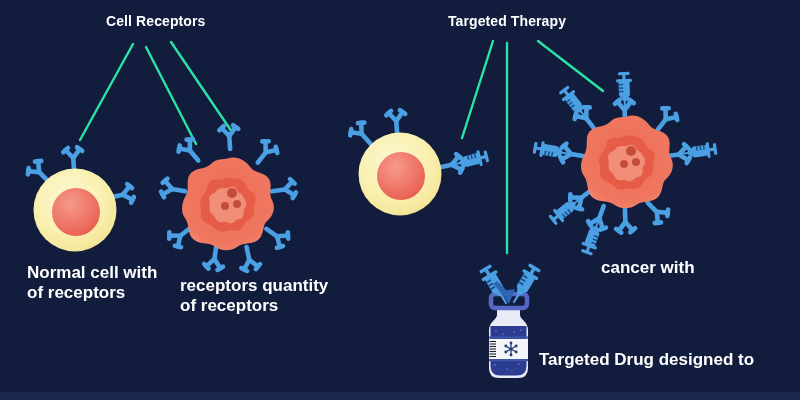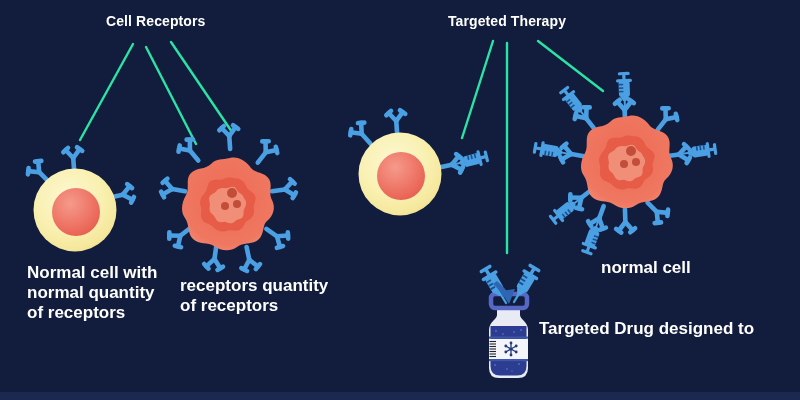--- a/index.html
+++ b/index.html
@@ -17,21 +17,21 @@
   .footer-bar{position:absolute;left:0;bottom:0;width:800px;height:8px;background:var(--footer);}
   .title{
     position:absolute; color:var(--text); font-weight:700; font-size:14px;
     letter-spacing:0.1px; white-space:nowrap;
   }
   .cell-label{
     position:absolute; color:var(--text); font-weight:700; font-size:17px;
     line-height:20px; white-space:nowrap;
   }
   .cell-label span{display:block;}
-  .drug-label{line-height:23px;}
+  .drug-label{line-height:23px;margin-top:31px;}
   .accent-line{stroke:var(--accent);stroke-width:2.4;stroke-linecap:round;fill:none;}
   .rec{stroke:var(--receptor-blue);stroke-width:4.6;stroke-linecap:round;fill:none;}
   .syr-fill{fill:var(--receptor-blue);}
   .syr-needle{stroke:var(--receptor-blue);stroke-width:2;stroke-linecap:round;}
   .syr-mark{stroke:var(--syringe-dark);stroke-width:1.6;}
   .vial-cap{stroke:var(--vial-cap);stroke-width:4.5;fill:#121d3d;}
   .vial-liquid{fill:var(--vial-liquid);}
 </style>
 </head>
 <body>
@@ -200,30 +200,29 @@
       </g>
     </g>
   </svg>
 
   <div class="title" style="left:106px; top:13px;">Cell Receptors</div>
 
   <div class="title" style="left:448px; top:13px;text-align:right;">Targeted Therapy</div>
 
   <div class="cell-label" style="left:27px; top:263px;">
     <span>Normal cell with</span>
-    <span>normal quantity</span>
     <span>of receptors</span>
   </div>
 
   <div class="cell-label" style="left:180px; top:276px;">
     <span>receptors quantity</span>
     <span>of receptors</span>
   </div>
 
 
-  <div class="cell-label" style="left:601px; top:258px;">normal cell</div>
+  <div class="cell-label" style="left:601px; top:258px;">cancer with</div>
 
   <div class="cell-label drug-label" style="left:539px; top:317px;">
     <span>Targeted Drug designed to</span>
   </div>
 
   <div class="footer-bar"></div>
 </div>
 
 </body></html>

